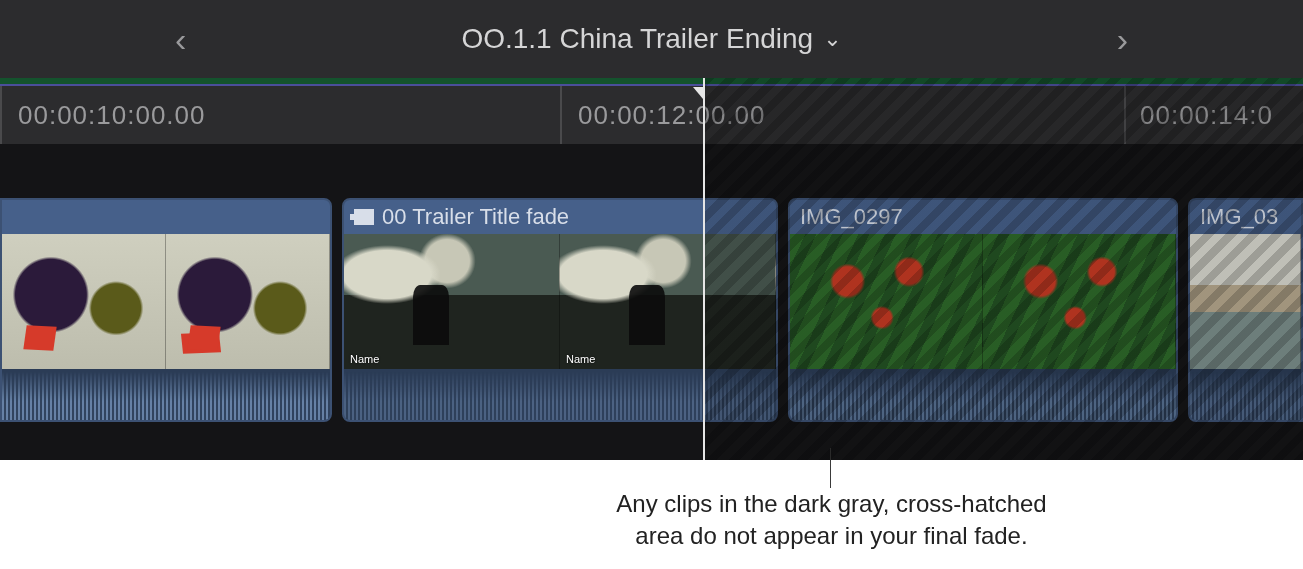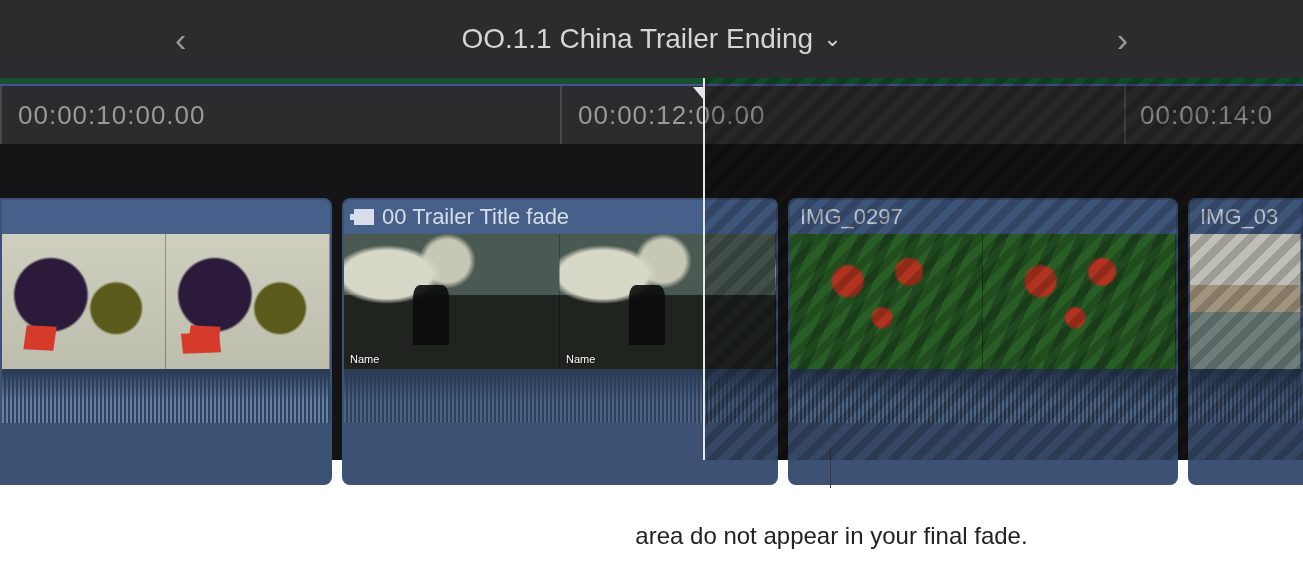--- a/index.html
+++ b/index.html
@@ -112,21 +112,21 @@
   .clips-row {
     position: absolute;
     top: 54px;
     left: 0;
     width: 100%;
     height: 225px;
   }
   .clip {
     position: absolute;
     top: 0;
-    height: 287px;
+    height: 224px;
     border-radius: 8px;
     background: #3c5173;
     overflow: hidden;
     border: 2px solid #3c5173;
     box-sizing: border-box;
   }
   .clip .clip-header {
     height: 34px;
     background: #46608a;
     color: #d8dee9;
@@ -412,16 +412,16 @@
     <div class="playhead" style="left:703px;">
       <div class="playhead-head"></div>
     </div>
 
   </div>
 </div>
 
 <div class="caption-area">
   <div class="caption-line"></div>
   <div class="caption-text">
-    <br>
+    <span>Any clips in the dark gray, cross-hatched</span><br>
     <span>area do not appear in your final fade.</span>
   </div>
 </div>
 
 </body></html>

